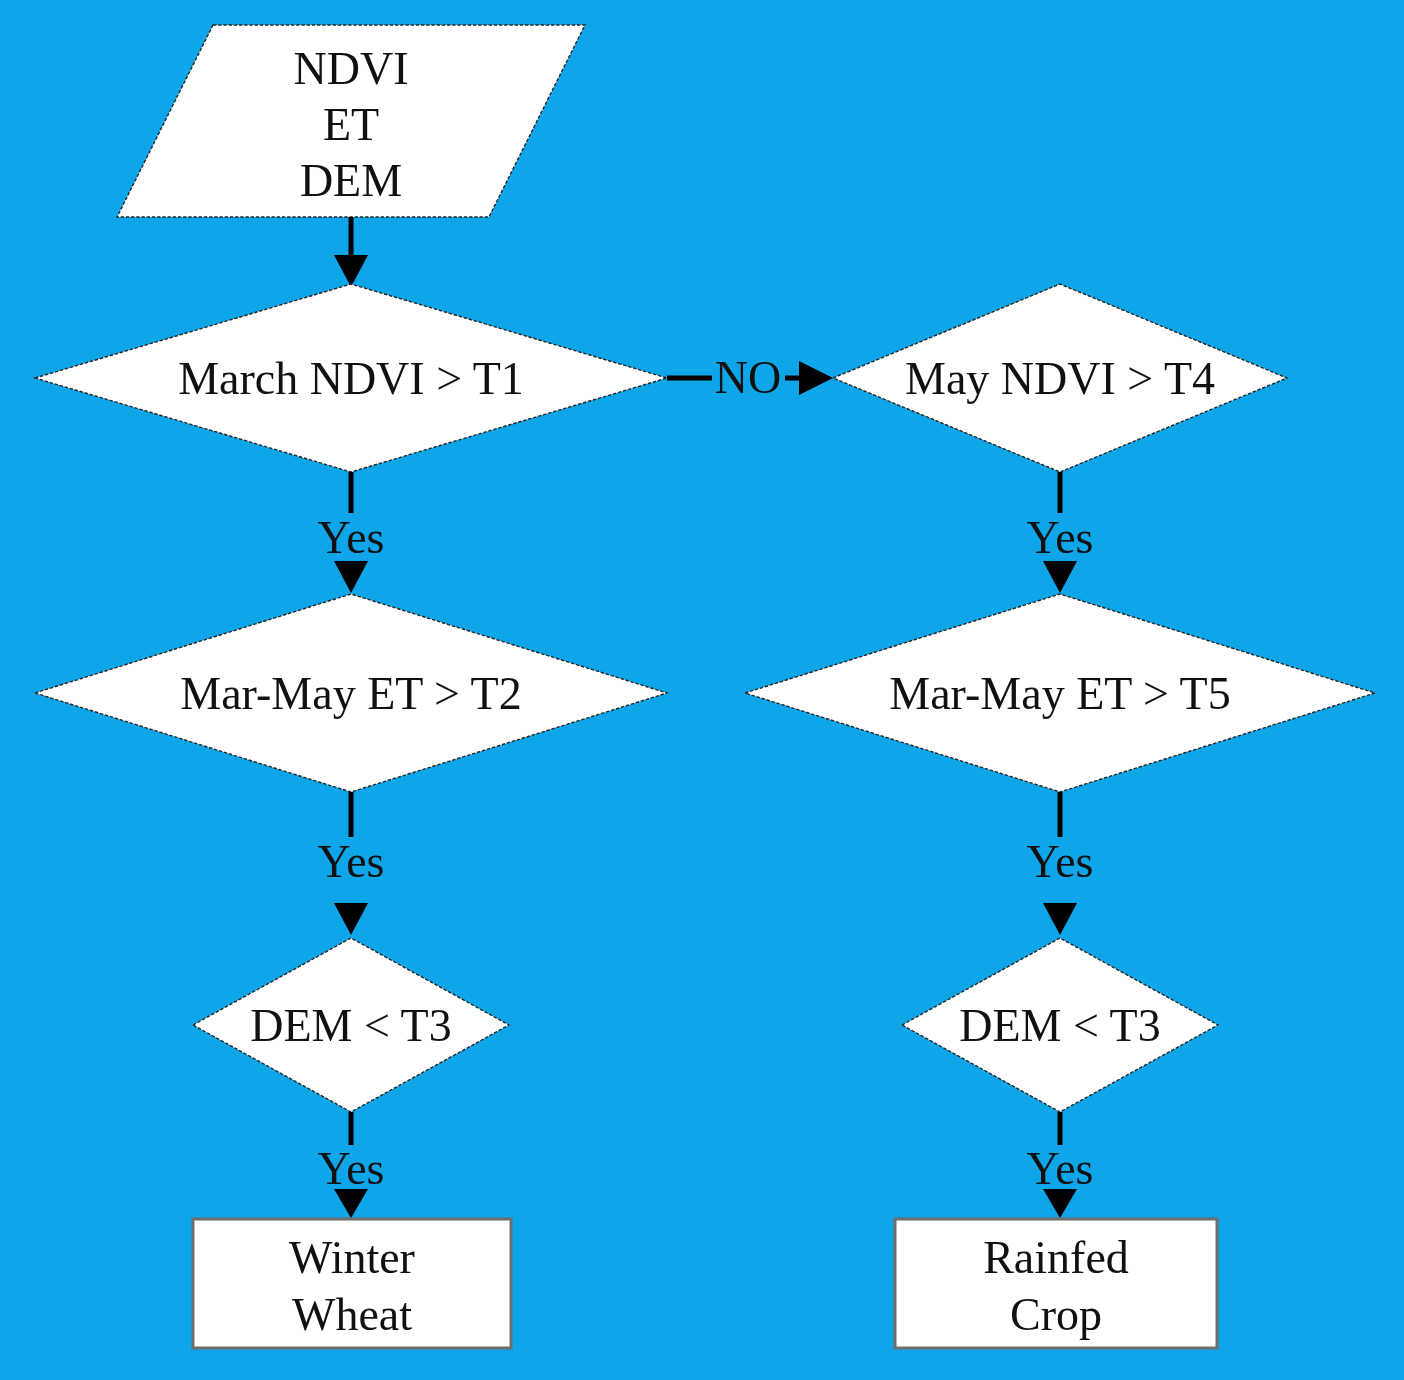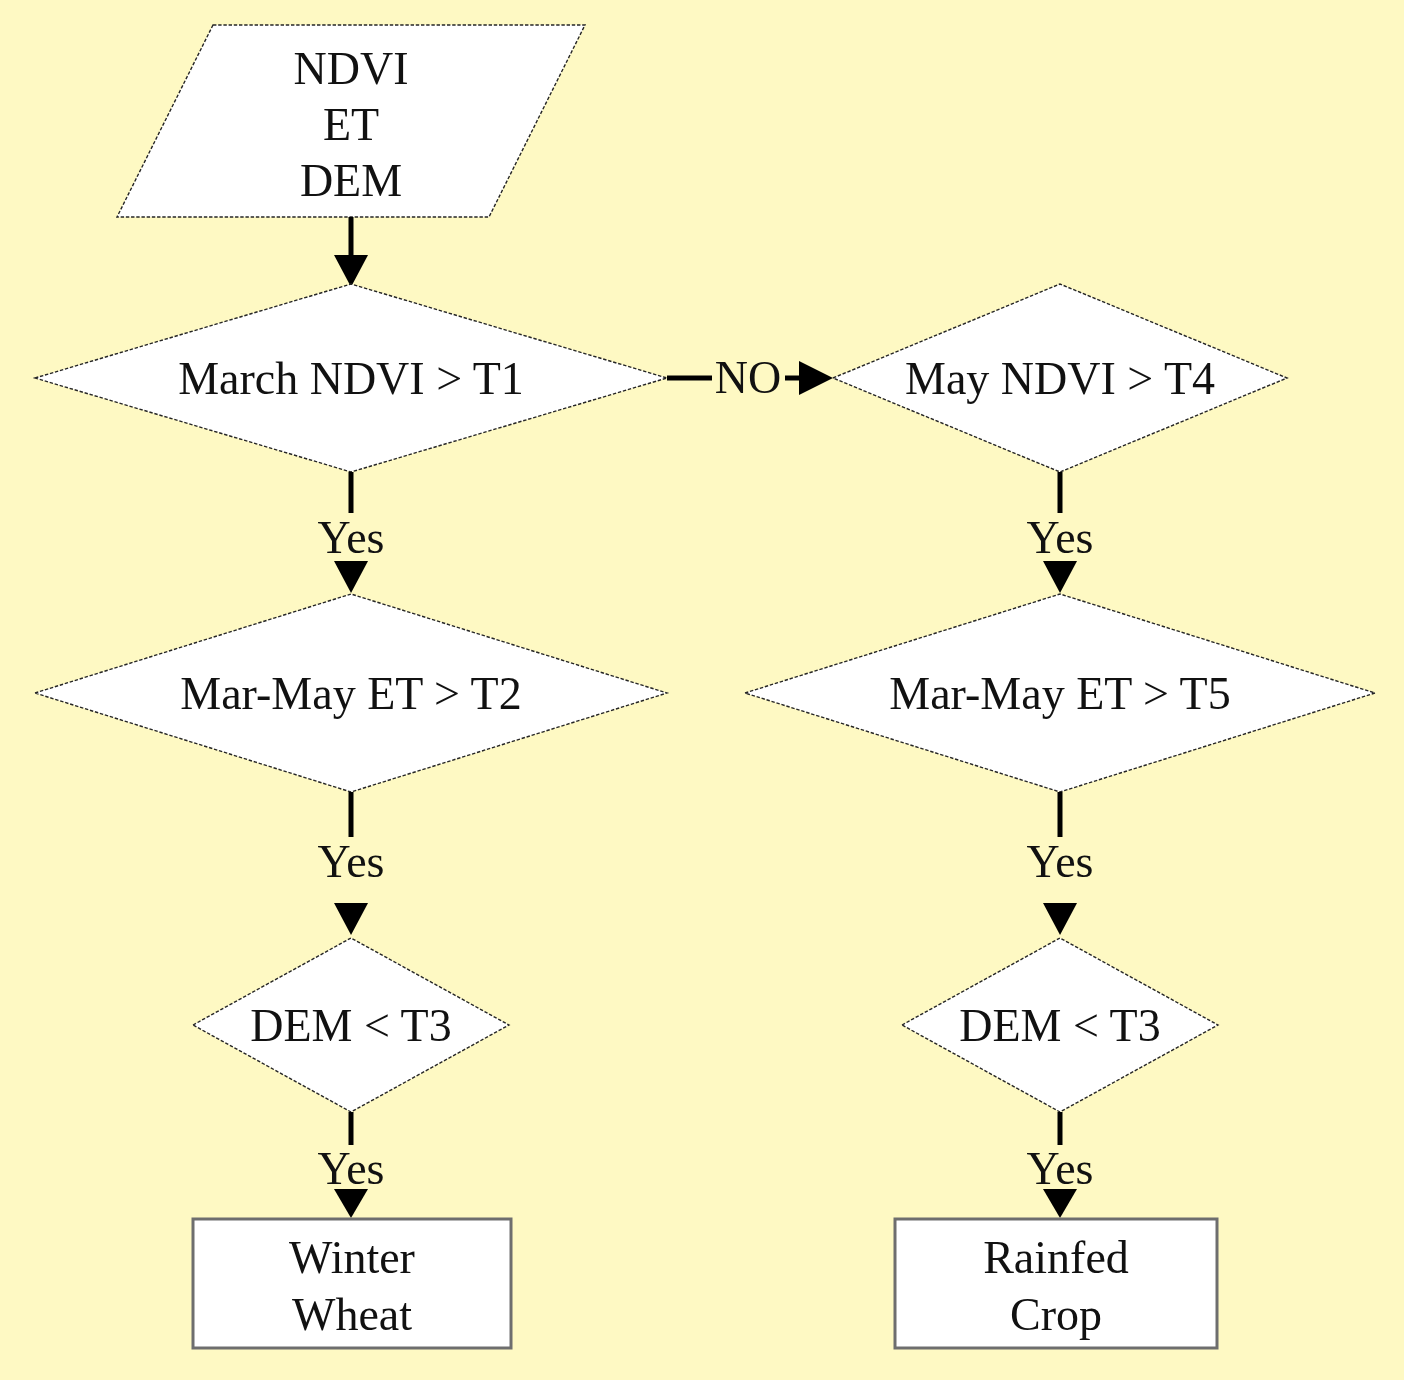--- a/index.html
+++ b/index.html
@@ -4,21 +4,21 @@
 <style>
   html, body {
     margin: 0;
     padding: 0;
     background: #ffffff;
   }
   .stage {
     position: relative;
     width: 1404px;
     height: 1380px;
-    background: #fef9c3;
+    background: #0ea5e9;
     overflow: hidden;
   }
   svg { display: block; }
   .thin-outline {
     fill: #ffffff;
     stroke: #262626;
     stroke-width: 1.4;
     stroke-dasharray: 3.4 1.8;
   }
   .terminal-box {

